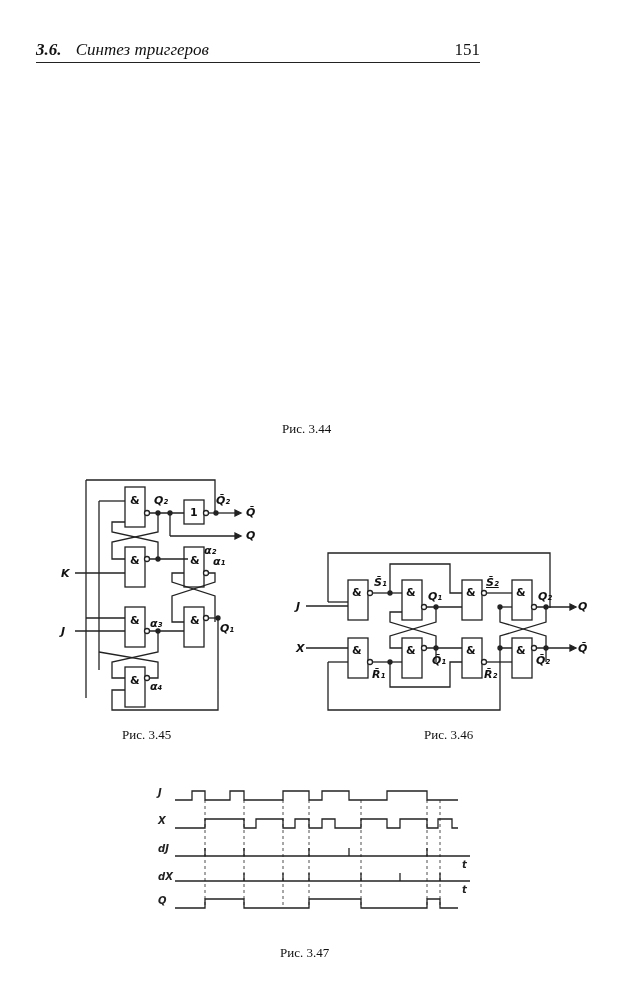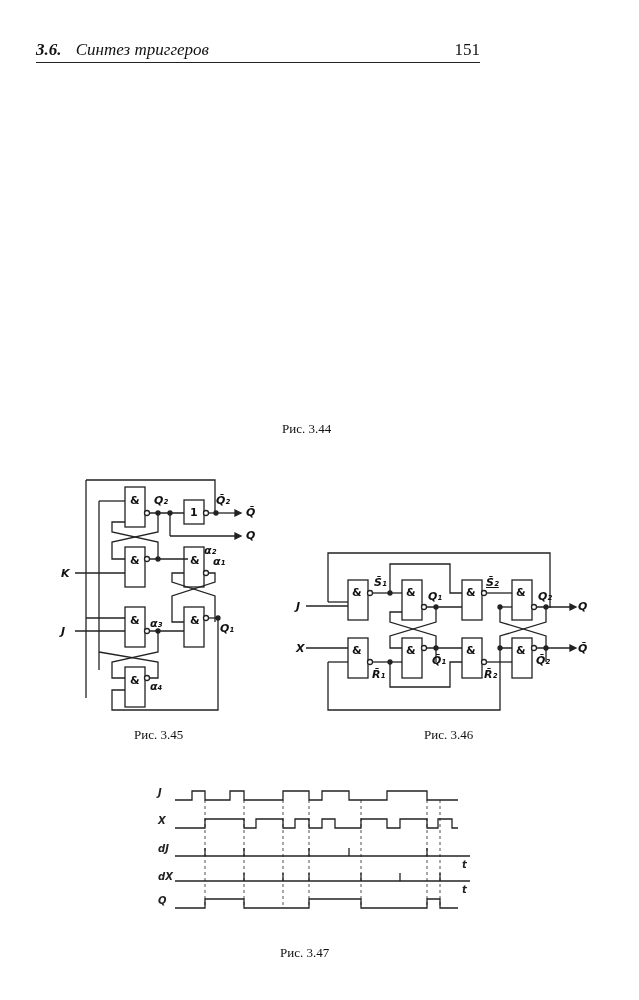--- a/index.html
+++ b/index.html
@@ -93,21 +93,21 @@
   <span style="position:absolute;left:196px;top:36px;">Q̄</span>
   <span style="position:absolute;left:196px;top:59px;">Q</span>
   <span style="position:absolute;left:110px;top:74px;margin-left:44px;">α₂</span>
   <span style="position:absolute;left:163px;top:85px;">α₁</span>
   <span style="position:absolute;left:11px;top:97px;">K</span>
   <span style="position:absolute;left:11px;top:155px;">J</span>
   <span style="position:absolute;left:100px;top:147px;">α₃</span>
   <span style="position:absolute;left:170px;top:152px;">Q₁</span>
   <span style="position:absolute;left:100px;top:210px;">α₄</span>
 </div>
-<div class="caption" style="left:122px; top:727px;margin-left:12px;">Рис. 3.45</div>
+<div class="caption" style="left:122px; top:727px;">Рис. 3.45</div>
 
 <svg style="position:absolute;left:300px;top:550px;" width="280" height="170" viewBox="0 0 280 170" fill="none" stroke="#222" stroke-width="1.3">
   <polyline points="28,52 28,3 250,3 250,58"></polyline>
   <polyline points="28,52 48,52"></polyline>
   <line x1="6" y1="56" x2="48" y2="56"></line>
   <rect x="48" y="30" width="20" height="40"></rect>
     <circle cx="70" cy="43" r="2.5" fill="#fff"></circle>
   <line x1="72" y1="43" x2="102" y2="43"></line>
     <circle cx="90" cy="43" r="2" fill="#222"></circle>
   <polyline points="90,43 90,14 150,14 150,43 162,43"></polyline>

